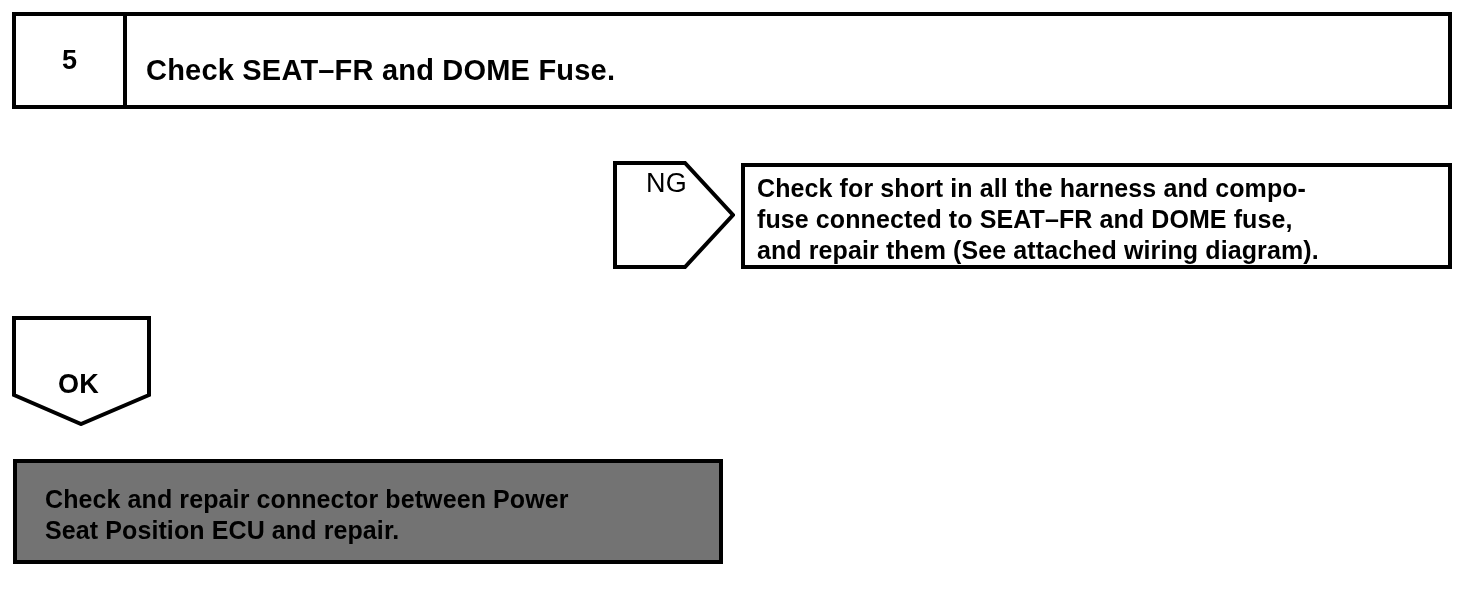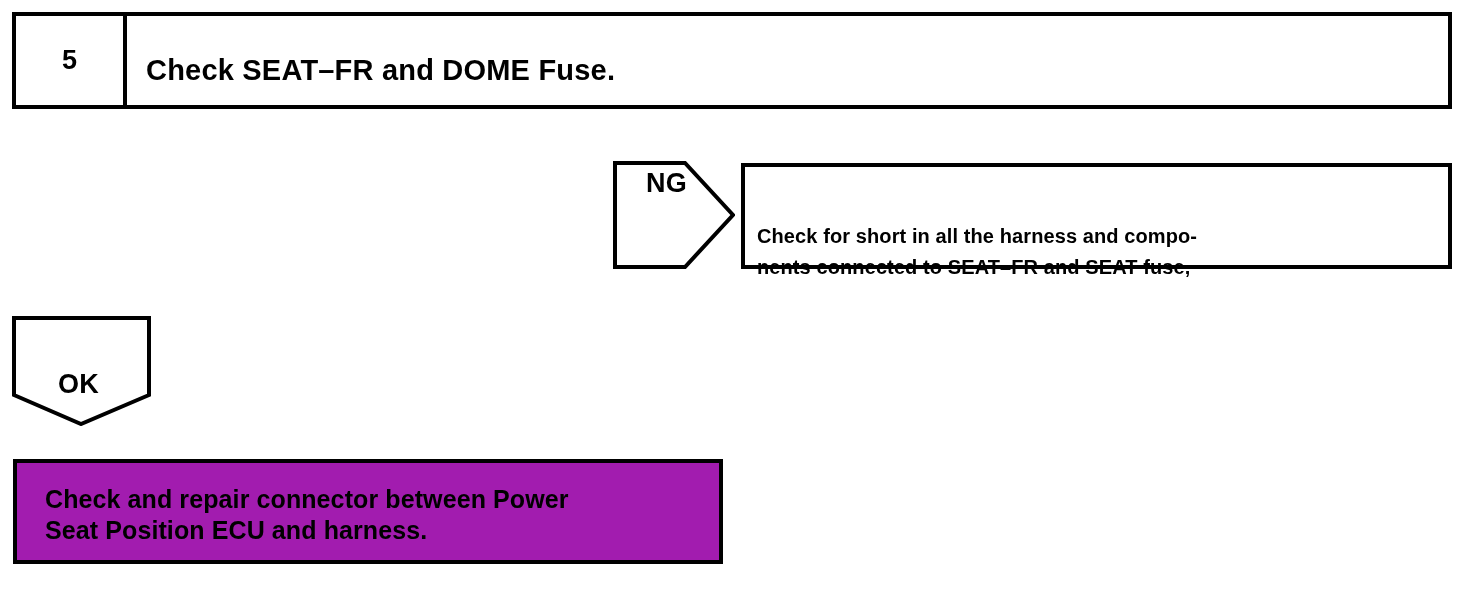--- a/index.html
+++ b/index.html
@@ -73,45 +73,44 @@
     top: 161px;
     width: 122px;
     height: 108px;
   }
   .ng-arrow svg { display: block; }
   .ng-label {
     position: absolute;
     left: 646px;
     top: 168px;
     font-size: 27px;
-    font-weight: bold;
+    font-weight: normal;
     letter-spacing: 0.3px;
     line-height: 1.15;
   }
 
   .ng-box {
     position: absolute;
     left: 741px;
     top: 163px;
     width: 711px;
     height: 106px;
     border: 4px solid #000;
     box-sizing: border-box;
     background: #fff;
   }
   .ng-text {
     position: absolute;
     left: 12px;
     top: 6px;
-    font-size: 20px;
+    font-size: 25px;
     font-weight: bold;
     line-height: 31px;
     letter-spacing: 0.1px;
     white-space: nowrap;
-    margin-top: 48px;
   }
   .ng-text div { white-space: nowrap; }
 
   
   .ok-arrow {
     position: absolute;
     left: 12px;
     top: 316px;
     width: 139px;
     height: 110px;
@@ -130,21 +129,21 @@
 
   
   .final-box {
     position: absolute;
     left: 13px;
     top: 459px;
     width: 710px;
     height: 105px;
     border: 4px solid #000;
     box-sizing: border-box;
-    background: #a21caf;
+    background: #737373;
   }
   .final-text {
     position: absolute;
     left: 28px;
     top: 21px;
     font-size: 25px;
     font-weight: bold;
     line-height: 31px;
     letter-spacing: 0.1px;
     white-space: nowrap;
@@ -166,31 +165,32 @@
   <div class="ng-arrow">
     <svg width="122" height="108" viewBox="0 0 122 108" xmlns="http://www.w3.org/2000/svg" aria-hidden="true">
       <polygon points="2,2 72,2 120,54 72,106 2,106" fill="#ffffff" stroke="#000000" stroke-width="4" stroke-linejoin="miter"></polygon>
     </svg>
   </div>
   <div class="ng-label">NG</div>
 
   <div class="ng-box">
     <div class="ng-text">
       <div>Check for short in all the harness and compo-</div>
-      <div>nents connected to SEAT–FR and SEAT fuse,</div>
+      <div>fuse connected to SEAT–FR and DOME fuse,</div>
+      <div>and repair them (See attached wiring diagram).</div>
     </div>
   </div>
 
   <div class="ok-arrow">
     <svg width="139" height="110" viewBox="0 0 139 110" xmlns="http://www.w3.org/2000/svg" aria-hidden="true">
       <polygon points="2,2 137,2 137,79 69,108 2,79" fill="#ffffff" stroke="#000000" stroke-width="4" stroke-linejoin="miter"></polygon>
     </svg>
   </div>
   <div class="ok-label">OK</div>
 
   <div class="final-box">
     <div class="final-text">
       <div>Check and repair connector between Power</div>
-      <div>Seat Position ECU and harness.</div>
+      <div>Seat Position ECU and repair.</div>
     </div>
   </div>
 
 </div>
 
 </body></html>

